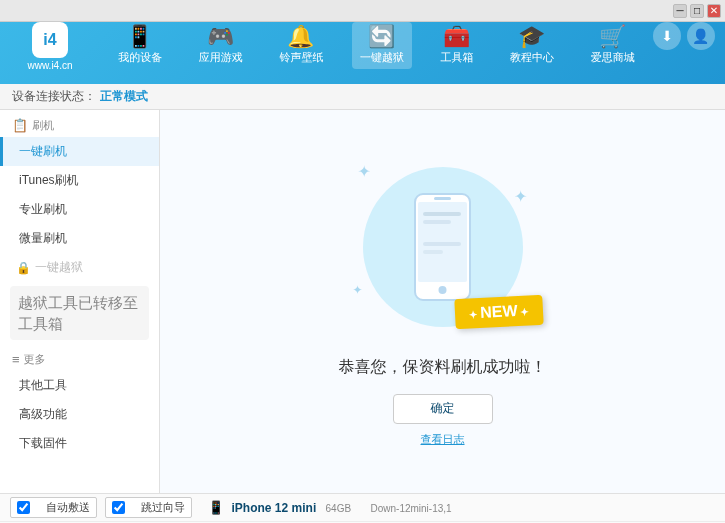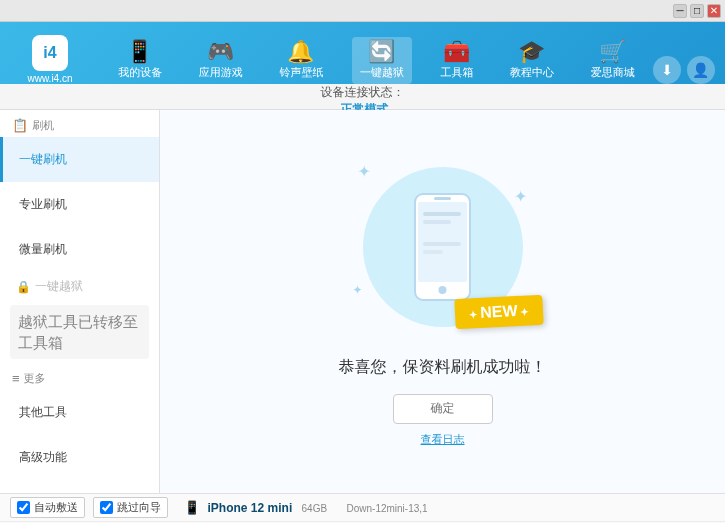--- a/index.html
+++ b/index.html
@@ -37,21 +37,21 @@
     }
     .title-bar-btn.close { background: #d9534f; color: white; }
     .title-bar-btn.min { background: #d0d0d0; }
     .title-bar-btn.max { background: #d0d0d0; }
 
     
     .header {
       height: 62px;
       background: linear-gradient(135deg, #3bb8e8 0%, #2096d3 100%);
       display: flex;
-      align-items: flex-end;
+      align-items: flex-start;
       padding: 0 10px;
     }
     .logo {
       width: 80px;
       display: flex;
       flex-direction: column;
       align-items: center;
       margin-right: 10px;
     }
     .logo-icon {
@@ -115,21 +115,20 @@
     
     .status-bar {
       height: 26px;
       background: #f5f5f5;
       border-bottom: 1px solid #ddd;
       display: flex;
       align-items: center;
       padding: 0 12px;
       font-size: 12px;
       color: #555;
-      flex-direction: column;
     }
     .status-label { color: #555; }
     .status-value { color: #2096d3; font-weight: bold; margin-left: 4px; }
 
     
     .main {
       display: flex;
       height: calc(523px - 22px - 62px - 26px - 30px);
     }
 
@@ -146,21 +145,21 @@
       align-items: center;
       padding: 8px 12px 4px;
       color: #888;
       font-size: 11px;
     }
     .sidebar-section-icon {
       margin-right: 4px;
       font-size: 13px;
     }
     .sidebar-item {
-      padding: 14px 16px;
+      padding: 6px 16px;
       cursor: pointer;
       color: #444;
       font-size: 12px;
       border-left: 3px solid transparent;
     }
     .sidebar-item.active {
       color: #2096d3;
       background: #e8f4fd;
       border-left: 3px solid #2096d3;
     }
@@ -246,33 +245,33 @@
       margin-bottom: 16px;
     }
     .confirm-btn {
       width: 100px;
       height: 30px;
       background: white;
       border: 1px solid #ccc;
       border-radius: 4px;
       cursor: pointer;
       font-size: 12px;
-      color: #737373;
+      color: #0c4a6e;
       margin-bottom: 8px;
     }
     .review-link {
       font-size: 11px;
       color: #2096d3;
       cursor: pointer;
       text-decoration: underline;
     }
     .checkbox-label {
       display: flex;
       align-items: center;
-      gap: 4px;
+      gap: 16px;
       font-size: 11px;
       color: #444;
       border: 1px solid #ccc;
       padding: 2px 6px;
       border-radius: 2px;
       background: white;
     }
     .checkbox-label input { margin: 0; }
     .device-name {
       font-size: 12px;
@@ -339,20 +338,21 @@
 
 <div class="main">
 
   <div class="sidebar">
 
     <div class="sidebar-section-title">
       <span class="sidebar-section-icon">📋</span>
       <span>刷机</span>
     </div>
     <div class="sidebar-item active">一键刷机</div>
+    <div class="sidebar-item">iTunes刷机</div>
     <div class="sidebar-item">专业刷机</div>
     <div class="sidebar-item">微量刷机</div>
 
     <div class="sidebar-disabled">
       <span>🔒</span>
       <span>一键越狱</span>
     </div>
     <div class="sidebar-note">越狱工具已转移至<br>工具箱</div>
 
     <div class="sidebar-section-title">

